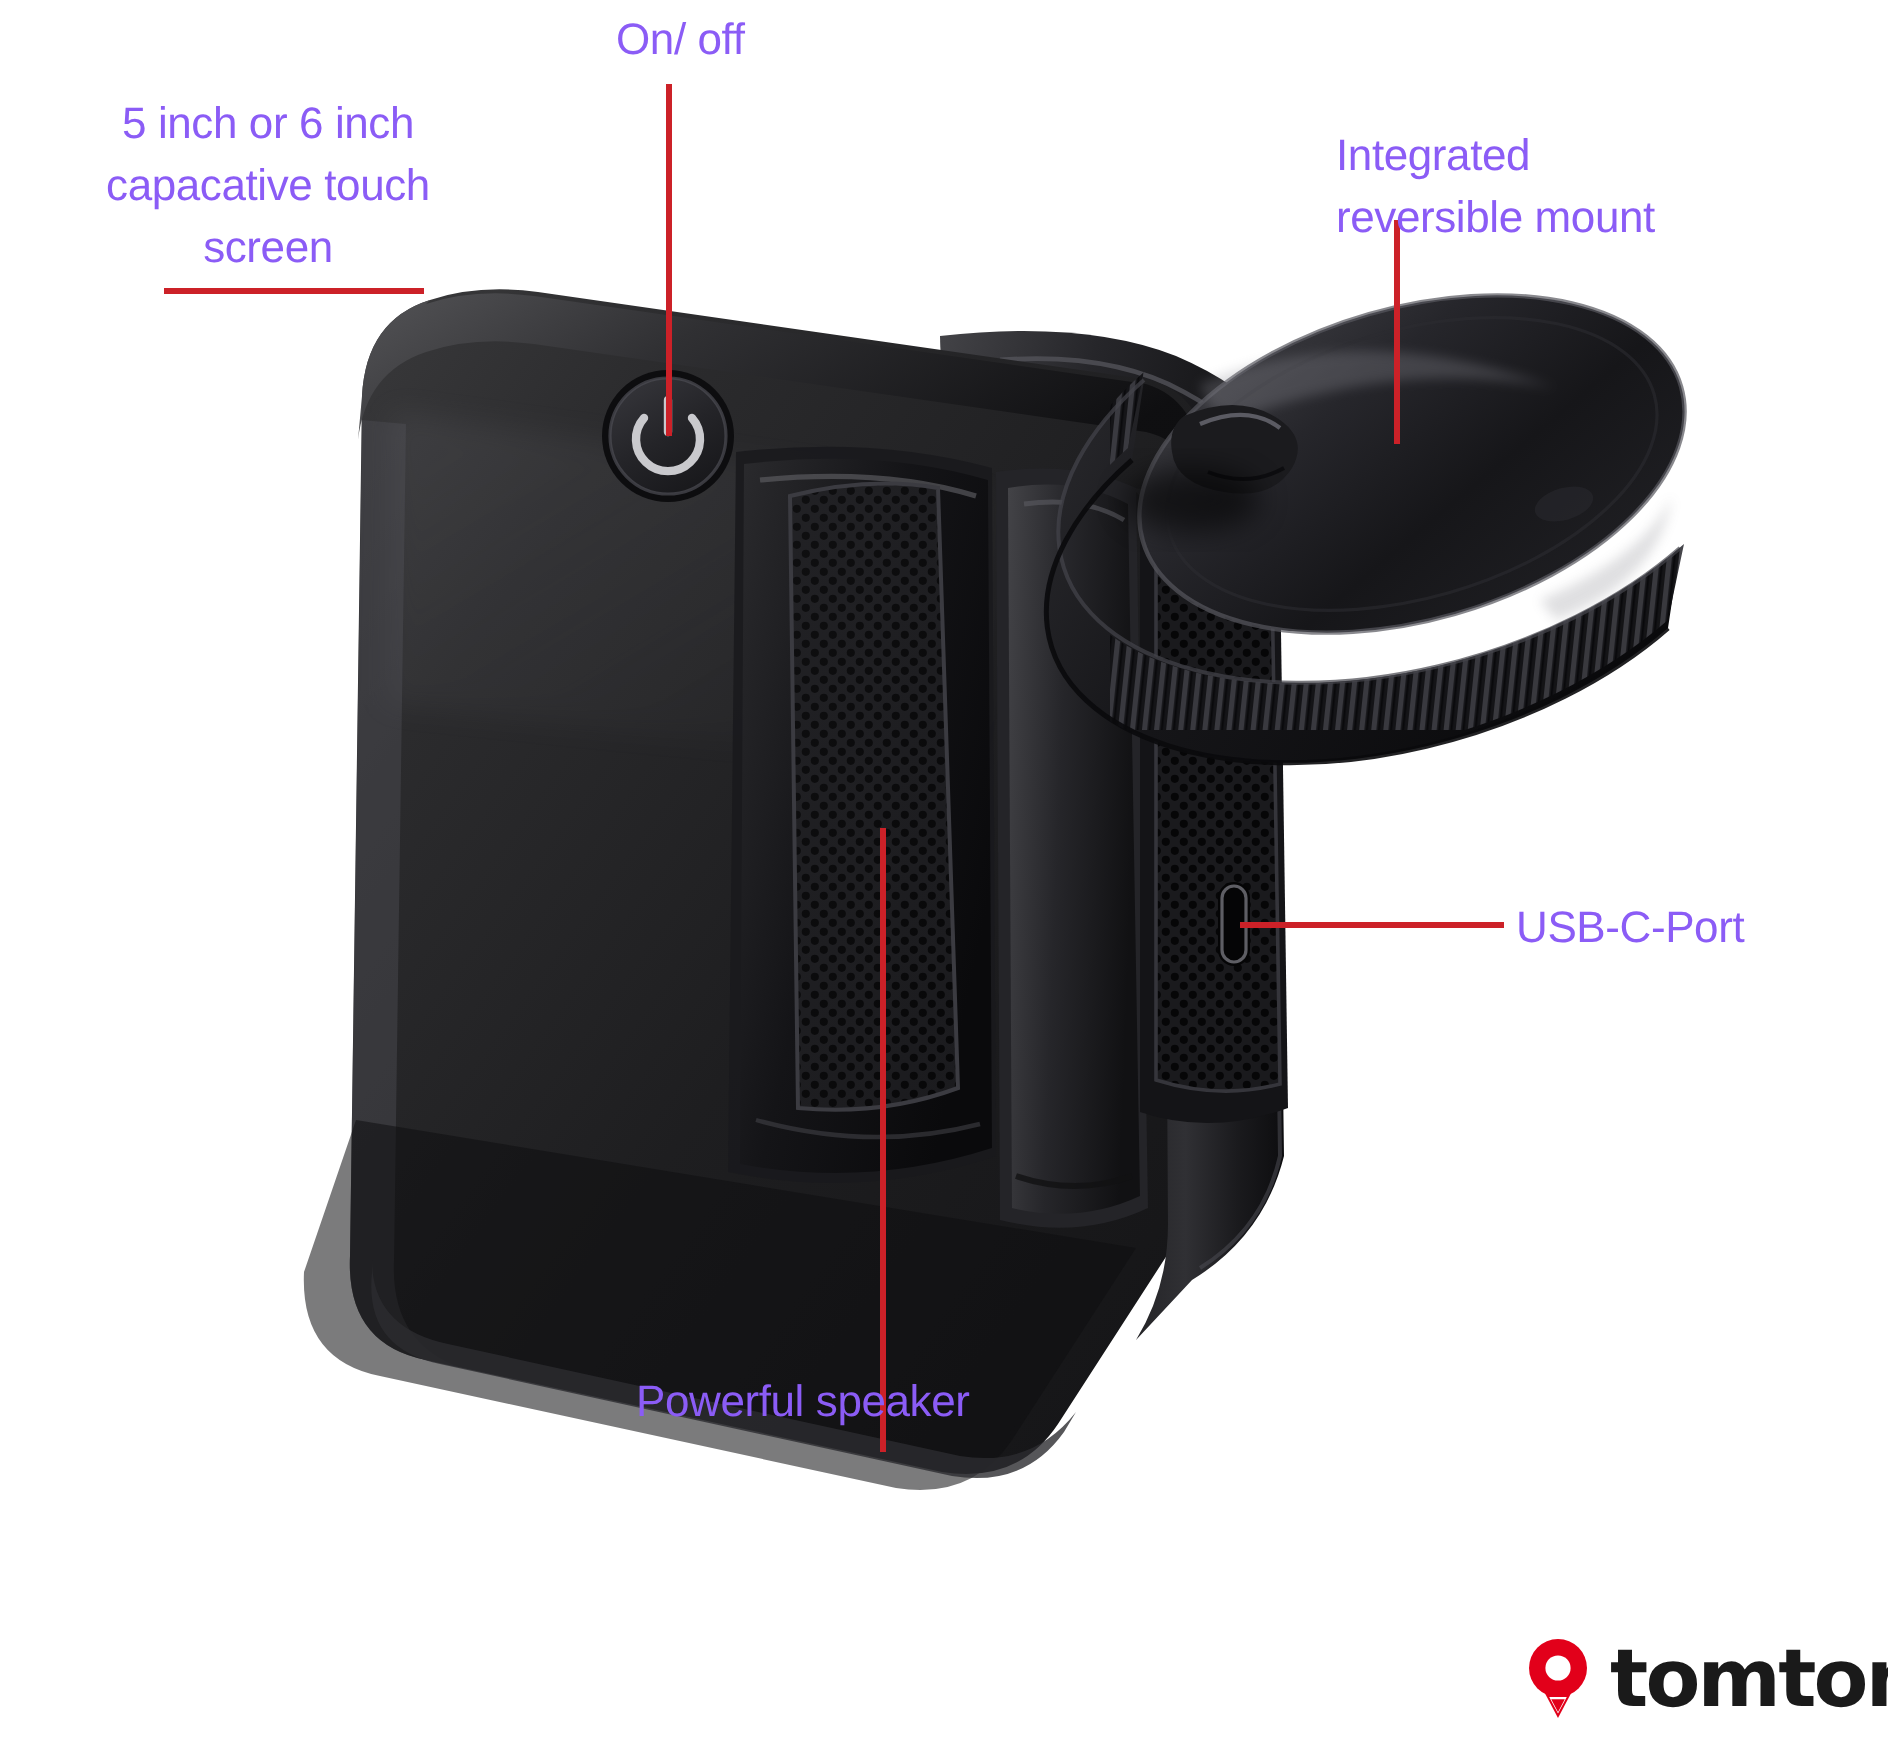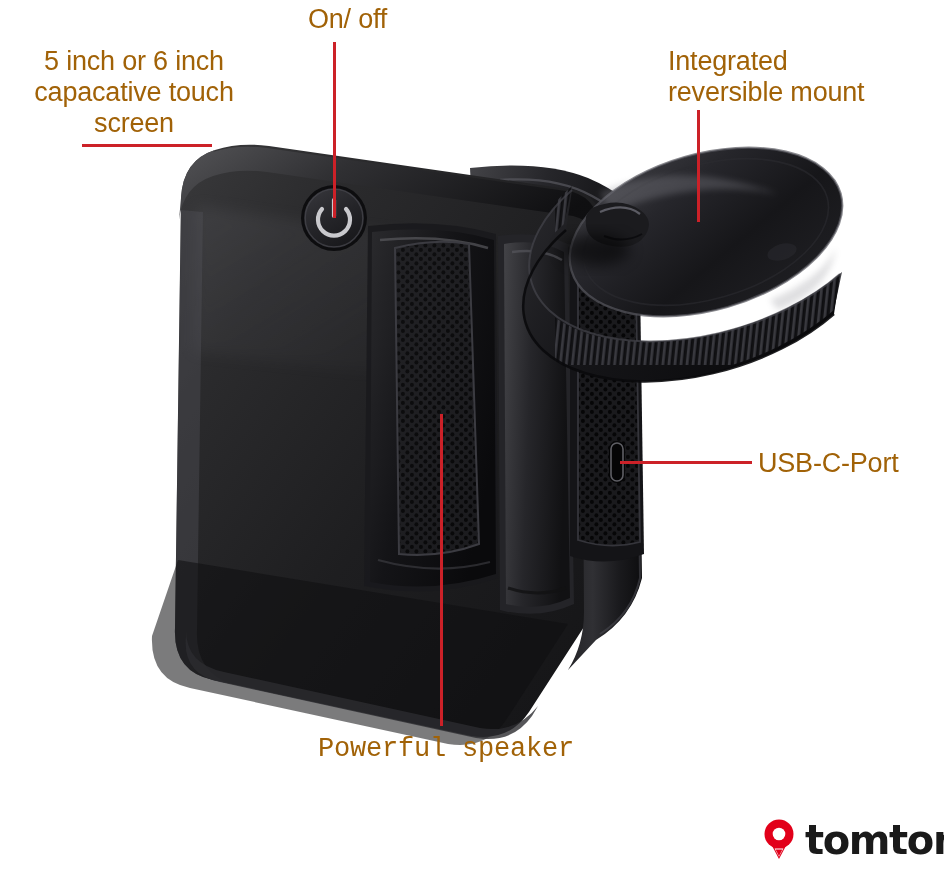--- a/index.html
+++ b/index.html
@@ -15,33 +15,33 @@
     position: relative;
     width: 944px;
     height: 872px;
     background: #ffffff;
     overflow: hidden;
   }
 
   
   .callout {
     position: absolute;
-    color: #a16207;
-    font-size: 27px;
+    color: #8b5cf6;
+    font-size: 22px;
     line-height: 31px;
     font-weight: 400;
     letter-spacing: -0.2px;
     white-space: pre-line;
     font-family: "Liberation Sans", "DejaVu Sans", sans-serif;
   }
   #label-touchscreen { left: 4px;  top: 46px;  width: 260px; text-align: center; }
   #label-onoff       { left: 308px; top: 4px;  width: 160px; }
-  #label-mount       { left: 668px; top: 46px; width: 264px; }
+  #label-mount       { left: 668px; top: 62px; width: 264px; }
   #label-usb         { left: 758px; top: 448px; width: 200px; }
-  #label-speaker     { left: 318px; top: 734px; width: 300px; font-family: Liberation Mono, monospace; }
+  #label-speaker     { left: 318px; top: 685px; width: 300px; }
 
   
   .leader {
     position: absolute;
     background: #cc2128;
   }
   .leader.v { width: 3px; }
   .leader.h { height: 3px; }
 
   #leader-touchscreen { left: 82px;  top: 144px; width: 130px; }

